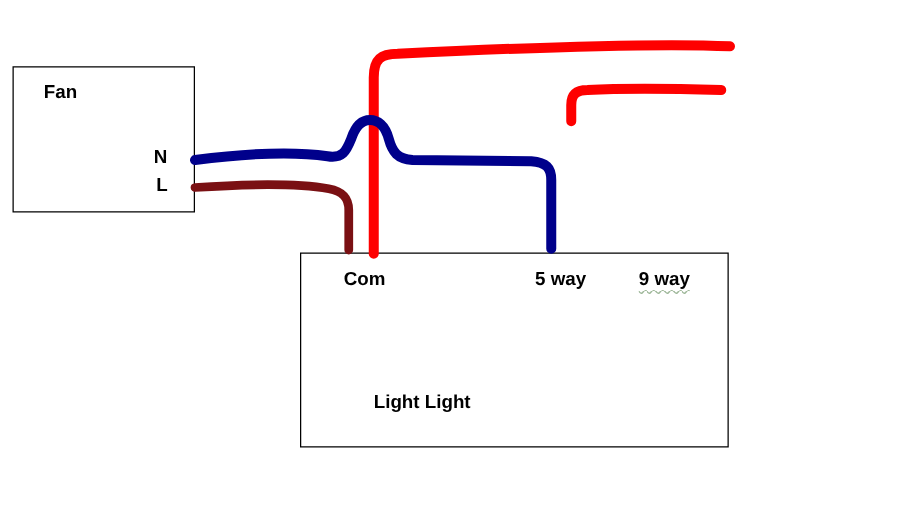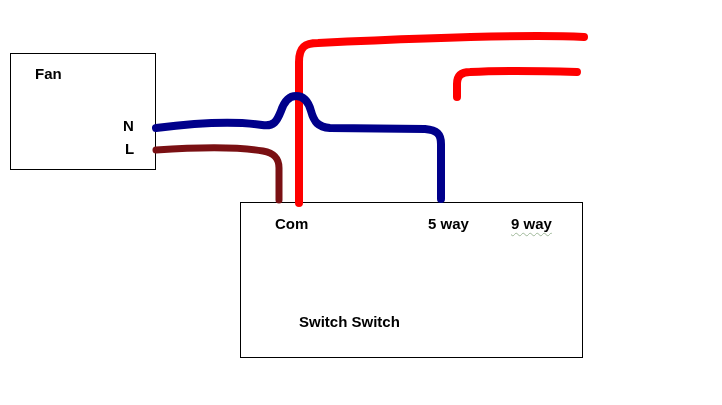--- a/index.html
+++ b/index.html
@@ -79,21 +79,21 @@
   <div class="box fan-box">
     <span class="lbl fan-title">Fan</span>
     <span class="lbl fan-n">N</span>
     <span class="lbl fan-l">L</span>
   </div>
 
   <div class="box switch-box">
     <span class="lbl sw-com">Com</span>
     <span class="lbl sw-1way">5 way</span>
     <span class="lbl sw-2way">9 way</span>
-    <span class="lbl sw-title">Switch Switch</span>
+    <span class="lbl sw-title">Light Light</span>
   </div>
 
 
   <svg class="wires" viewBox="0 0 722 405" aria-hidden="true">
 
     <path stroke-width="8" d="M 299 203 L 299 62 C 299 47 305 43 318 43 C 380 40 520 34 584 37" stroke="#fe0000"></path>
 
     <path stroke-width="8" d="M 457 97 L 457 84 C 457 75 462 72 470 72 C 505 70 545 71 577 72" stroke="#fe0000"></path>
 
     <path stroke-width="8" d="M 156 128 C 195 123 235 121 262 125 C 274 127 277 121 281 111 C 285 99 291 96 296 96 C 302 96 308 100 311 111 C 314 122 318 127 330 128 L 425 129 C 437 130 441 134 441 144 L 441 199" stroke="#00008b"></path>

